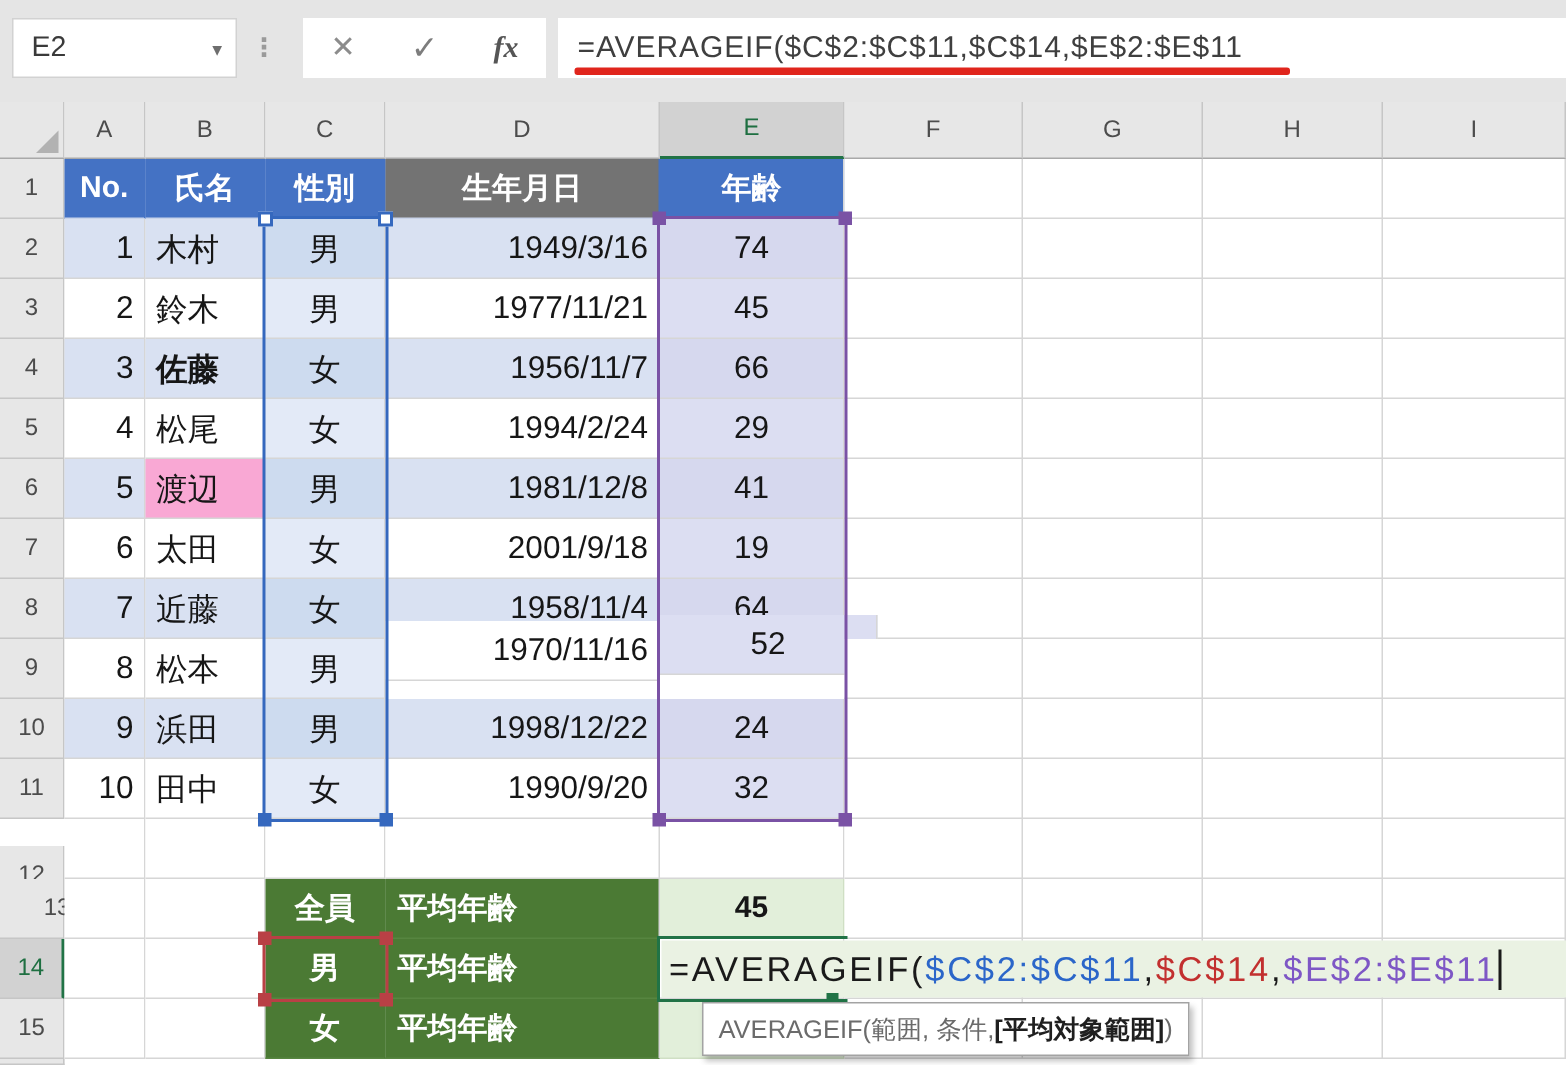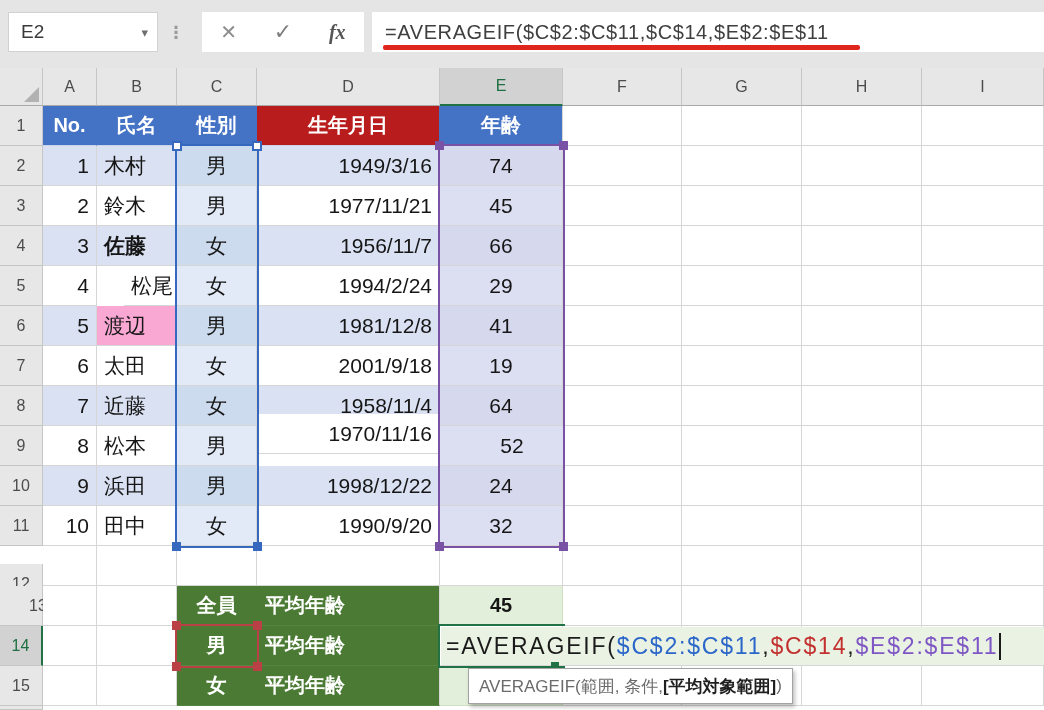--- a/index.html
+++ b/index.html
@@ -103,21 +103,21 @@
       <div class="rowhdr" style="left: 0px; top: 398px; width: 43px; height: 40px;">10</div>
       <div class="rowhdr" style="left: 0px; top: 438px; width: 43px; height: 40px;">11</div>
       <div class="rowhdr" style="left: 0px; top: 496px; width: 43px; height: 40px; text-decoration: underline;">12</div>
       <div class="rowhdr" style="left: 0px; top: 518px; width: 43px; height: 40px; padding-left: 34px;">13</div>
       <div class="rowhdr active" style="left: 0px; top: 558px; width: 43px; height: 40px;">14</div>
       <div class="rowhdr" style="left: 0px; top: 598px; width: 43px; height: 40px;">15</div>
       <div class="rowhdr" style="left: 0px; top: 638px; width: 43px; height: 4px;"></div>
       <div class="cell ac thead" style="left: 43px; top: 38px; width: 54px; height: 40px; background: rgb(68, 114, 196); border-right-color: rgb(68, 114, 196); border-bottom-color: rgb(201, 212, 234);">No.</div>
       <div class="cell ac thead" style="left: 97px; top: 38px; width: 80px; height: 40px; background: rgb(68, 114, 196); border-right-color: rgb(68, 114, 196); border-bottom-color: rgb(201, 212, 234);">氏名</div>
       <div class="cell ac thead" style="left: 177px; top: 38px; width: 80px; height: 40px; background: rgb(68, 114, 196); border-right-color: rgb(68, 114, 196); border-bottom-color: rgb(201, 212, 234);">性別</div>
-      <div class="cell ac thead" style="left: 257px; top: 38px; width: 183px; height: 40px; background: #b91c1c; border-right-color: rgb(68, 114, 196); border-bottom-color: rgb(201, 212, 234);">生年月日</div>
+      <div class="cell ac thead" style="left: 257px; top: 38px; width: 183px; height: 40px; background: #737373; border-right-color: rgb(68, 114, 196); border-bottom-color: rgb(201, 212, 234);">生年月日</div>
       <div class="cell ac thead" style="left: 440px; top: 38px; width: 123px; height: 40px; background: rgb(68, 114, 196); border-right-color: rgb(214, 214, 214); border-bottom-color: rgb(201, 212, 234);">年齢</div>
       <div class="cell ac" style="left: 563px; top: 38px; width: 119px; height: 40px; background: rgb(255, 255, 255);"></div>
       <div class="cell ac" style="left: 682px; top: 38px; width: 120px; height: 40px; background: rgb(255, 255, 255);"></div>
       <div class="cell ac" style="left: 802px; top: 38px; width: 120px; height: 40px; background: rgb(255, 255, 255);"></div>
       <div class="cell ac" style="left: 922px; top: 38px; width: 122px; height: 40px; background: rgb(255, 255, 255);"></div>
       <div class="cell ar" style="left: 43px; top: 78px; width: 54px; height: 40px; background: rgb(217, 225, 242);">1</div>
       <div class="cell al" style="left: 97px; top: 78px; width: 80px; height: 40px; background: rgb(217, 225, 242);">木村</div>
       <div class="cell ac" style="left: 177px; top: 78px; width: 80px; height: 40px; background: rgb(205, 219, 239);">男</div>
       <div class="cell ar" style="left: 257px; top: 78px; width: 183px; height: 40px; background: rgb(217, 225, 242);">1949/3/16</div>
       <div class="cell ac" style="left: 440px; top: 78px; width: 123px; height: 40px; background: rgb(214, 216, 238);">74</div>
@@ -137,21 +137,21 @@
       <div class="cell ar" style="left: 43px; top: 158px; width: 54px; height: 40px; background: rgb(217, 225, 242);">3</div>
       <div class="cell al" style="left: 97px; top: 158px; width: 80px; height: 40px; background: rgb(217, 225, 242); font-weight: bold;">佐藤</div>
       <div class="cell ac" style="left: 177px; top: 158px; width: 80px; height: 40px; background: rgb(205, 219, 239);">女</div>
       <div class="cell ar" style="left: 257px; top: 158px; width: 183px; height: 40px; background: rgb(217, 225, 242);">1956/11/7</div>
       <div class="cell ac" style="left: 440px; top: 158px; width: 123px; height: 40px; background: rgb(214, 216, 238);">66</div>
       <div class="cell ac" style="left: 563px; top: 158px; width: 119px; height: 40px; background: rgb(255, 255, 255);"></div>
       <div class="cell ac" style="left: 682px; top: 158px; width: 120px; height: 40px; background: rgb(255, 255, 255);"></div>
       <div class="cell ac" style="left: 802px; top: 158px; width: 120px; height: 40px; background: rgb(255, 255, 255);"></div>
       <div class="cell ac" style="left: 922px; top: 158px; width: 122px; height: 40px; background: rgb(255, 255, 255);"></div>
       <div class="cell ar" style="left: 43px; top: 198px; width: 54px; height: 40px; background: rgb(255, 255, 255);">4</div>
-      <div class="cell al" style="left: 97px; top: 198px; width: 80px; height: 40px; background: rgb(255, 255, 255); margin-left: 27px;">松尾</div>
+      <div class="cell al" style="left: 97px; top: 198px; width: 80px; height: 40px; background: rgb(255, 255, 255);">松尾</div>
       <div class="cell ac" style="left: 177px; top: 198px; width: 80px; height: 40px; background: rgb(227, 234, 247);">女</div>
       <div class="cell ar" style="left: 257px; top: 198px; width: 183px; height: 40px; background: rgb(255, 255, 255); text-align: center;">1994/2/24</div>
       <div class="cell ac" style="left: 440px; top: 198px; width: 123px; height: 40px; background: rgb(220, 222, 242);">29</div>
       <div class="cell ac" style="left: 563px; top: 198px; width: 119px; height: 40px; background: rgb(255, 255, 255);"></div>
       <div class="cell ac" style="left: 682px; top: 198px; width: 120px; height: 40px; background: rgb(255, 255, 255);"></div>
       <div class="cell ac" style="left: 802px; top: 198px; width: 120px; height: 40px; background: rgb(255, 255, 255);"></div>
       <div class="cell ac" style="left: 922px; top: 198px; width: 122px; height: 40px; background: rgb(255, 255, 255);"></div>
       <div class="cell ar" style="left: 43px; top: 238px; width: 54px; height: 40px; background: rgb(217, 225, 242);">5</div>
       <div class="cell al" style="left: 97px; top: 238px; width: 80px; height: 40px; background: #f9a8d4;">渡辺</div>
       <div class="cell ac" style="left: 177px; top: 238px; width: 80px; height: 40px; background: rgb(205, 219, 239);">男</div>
@@ -176,21 +176,21 @@
       <div class="cell ar" style="left: 257px; top: 318px; width: 183px; height: 40px; background: rgb(217, 225, 242);">1958/11/4</div>
       <div class="cell ac" style="left: 440px; top: 318px; width: 123px; height: 40px; background: rgb(214, 216, 238);">64</div>
       <div class="cell ac" style="left: 563px; top: 318px; width: 119px; height: 40px; background: rgb(255, 255, 255);"></div>
       <div class="cell ac" style="left: 682px; top: 318px; width: 120px; height: 40px; background: rgb(255, 255, 255);"></div>
       <div class="cell ac" style="left: 802px; top: 318px; width: 120px; height: 40px; background: rgb(255, 255, 255);"></div>
       <div class="cell ac" style="left: 922px; top: 318px; width: 122px; height: 40px; background: rgb(255, 255, 255);"></div>
       <div class="cell ar" style="left: 43px; top: 358px; width: 54px; height: 40px; background: rgb(255, 255, 255);">8</div>
       <div class="cell al" style="left: 97px; top: 358px; width: 80px; height: 40px; background: rgb(255, 255, 255);">松本</div>
       <div class="cell ac" style="left: 177px; top: 358px; width: 80px; height: 40px; background: rgb(227, 234, 247);">男</div>
       <div class="cell ar" style="left: 257px; top: 346px; width: 183px; height: 40px; background: rgb(255, 255, 255);">1970/11/16</div>
-      <div class="cell ac" style="left: 440px; top: 358px; width: 145px; height: 40px; background: rgb(220, 222, 242);">52</div>
+      <div class="cell ac" style="left: 440px; top: 342px; width: 145px; height: 40px; background: rgb(220, 222, 242);">52</div>
       <div class="cell ac" style="left: 563px; top: 358px; width: 119px; height: 40px; background: rgb(255, 255, 255);"></div>
       <div class="cell ac" style="left: 682px; top: 358px; width: 120px; height: 40px; background: rgb(255, 255, 255);"></div>
       <div class="cell ac" style="left: 802px; top: 358px; width: 120px; height: 40px; background: rgb(255, 255, 255);"></div>
       <div class="cell ac" style="left: 922px; top: 358px; width: 122px; height: 40px; background: rgb(255, 255, 255);"></div>
       <div class="cell ar" style="left: 43px; top: 398px; width: 54px; height: 40px; background: rgb(217, 225, 242);">9</div>
       <div class="cell al" style="left: 97px; top: 398px; width: 80px; height: 40px; background: rgb(217, 225, 242);">浜田</div>
       <div class="cell ac" style="left: 177px; top: 398px; width: 80px; height: 40px; background: rgb(205, 219, 239);">男</div>
       <div class="cell ar" style="left: 257px; top: 398px; width: 183px; height: 40px; background: rgb(217, 225, 242);">1998/12/22</div>
       <div class="cell ac" style="left: 440px; top: 398px; width: 123px; height: 40px; background: rgb(214, 216, 238);">24</div>
       <div class="cell ac" style="left: 563px; top: 398px; width: 119px; height: 40px; background: rgb(255, 255, 255);"></div>

